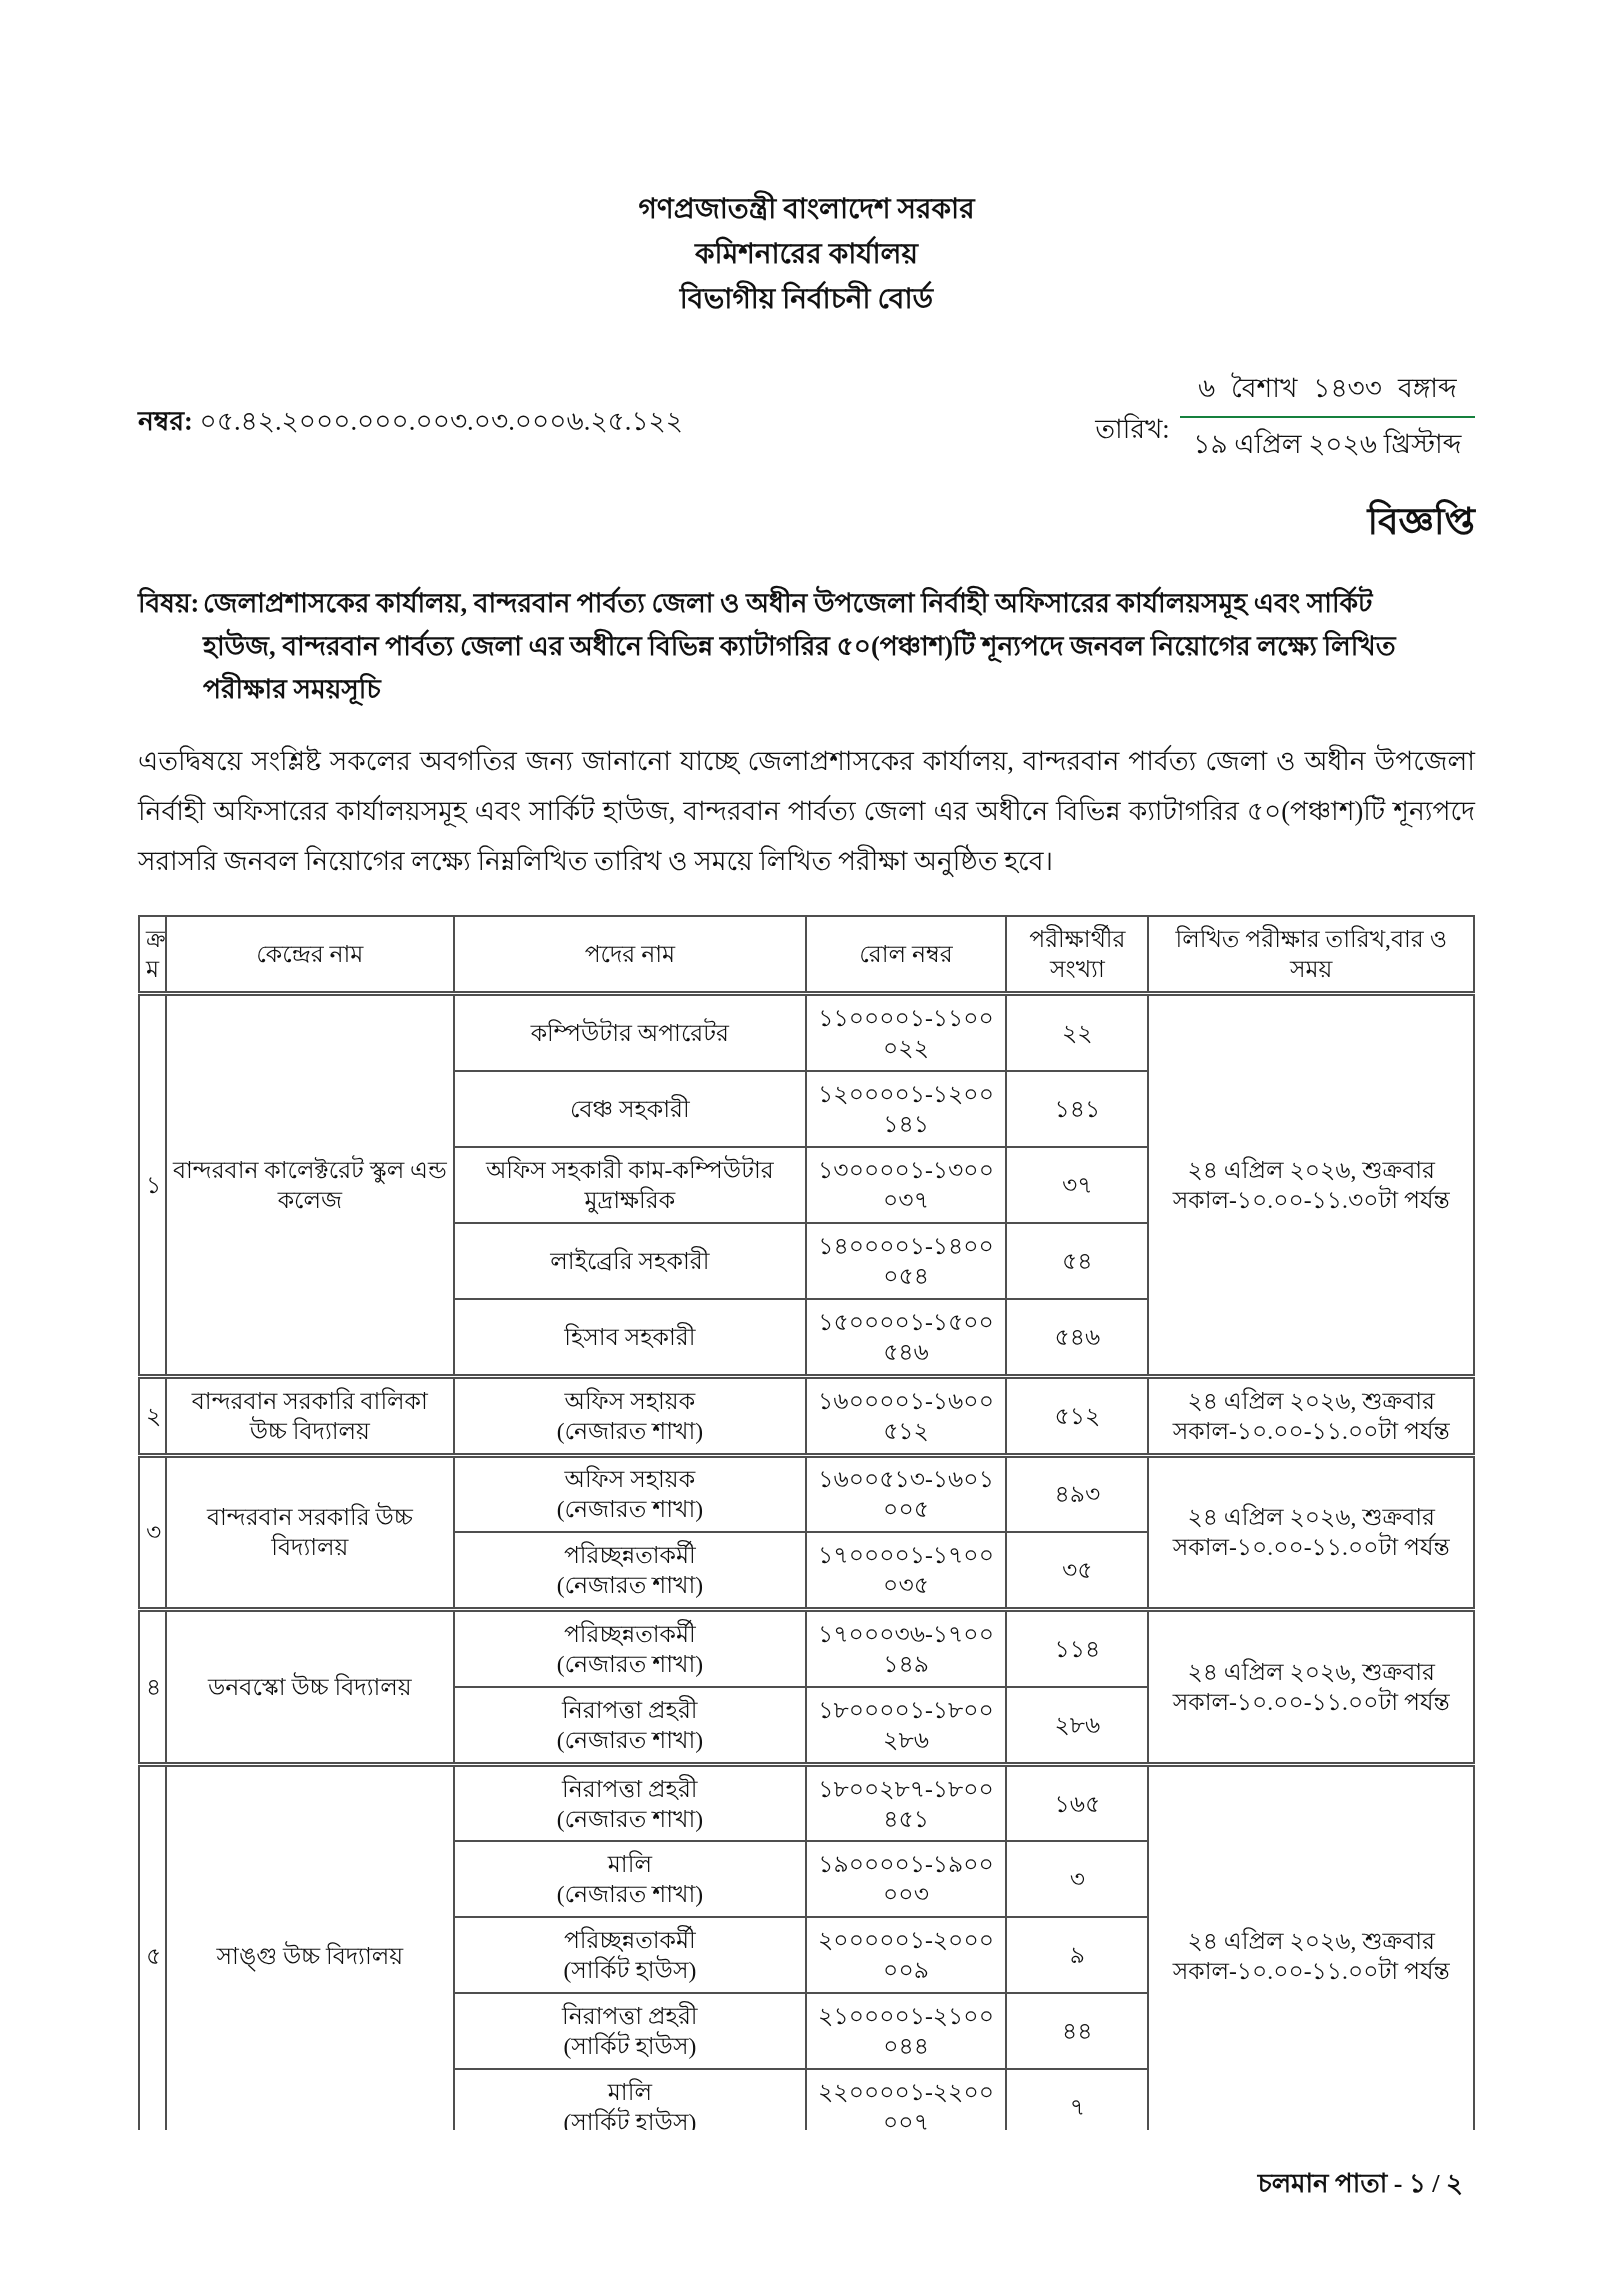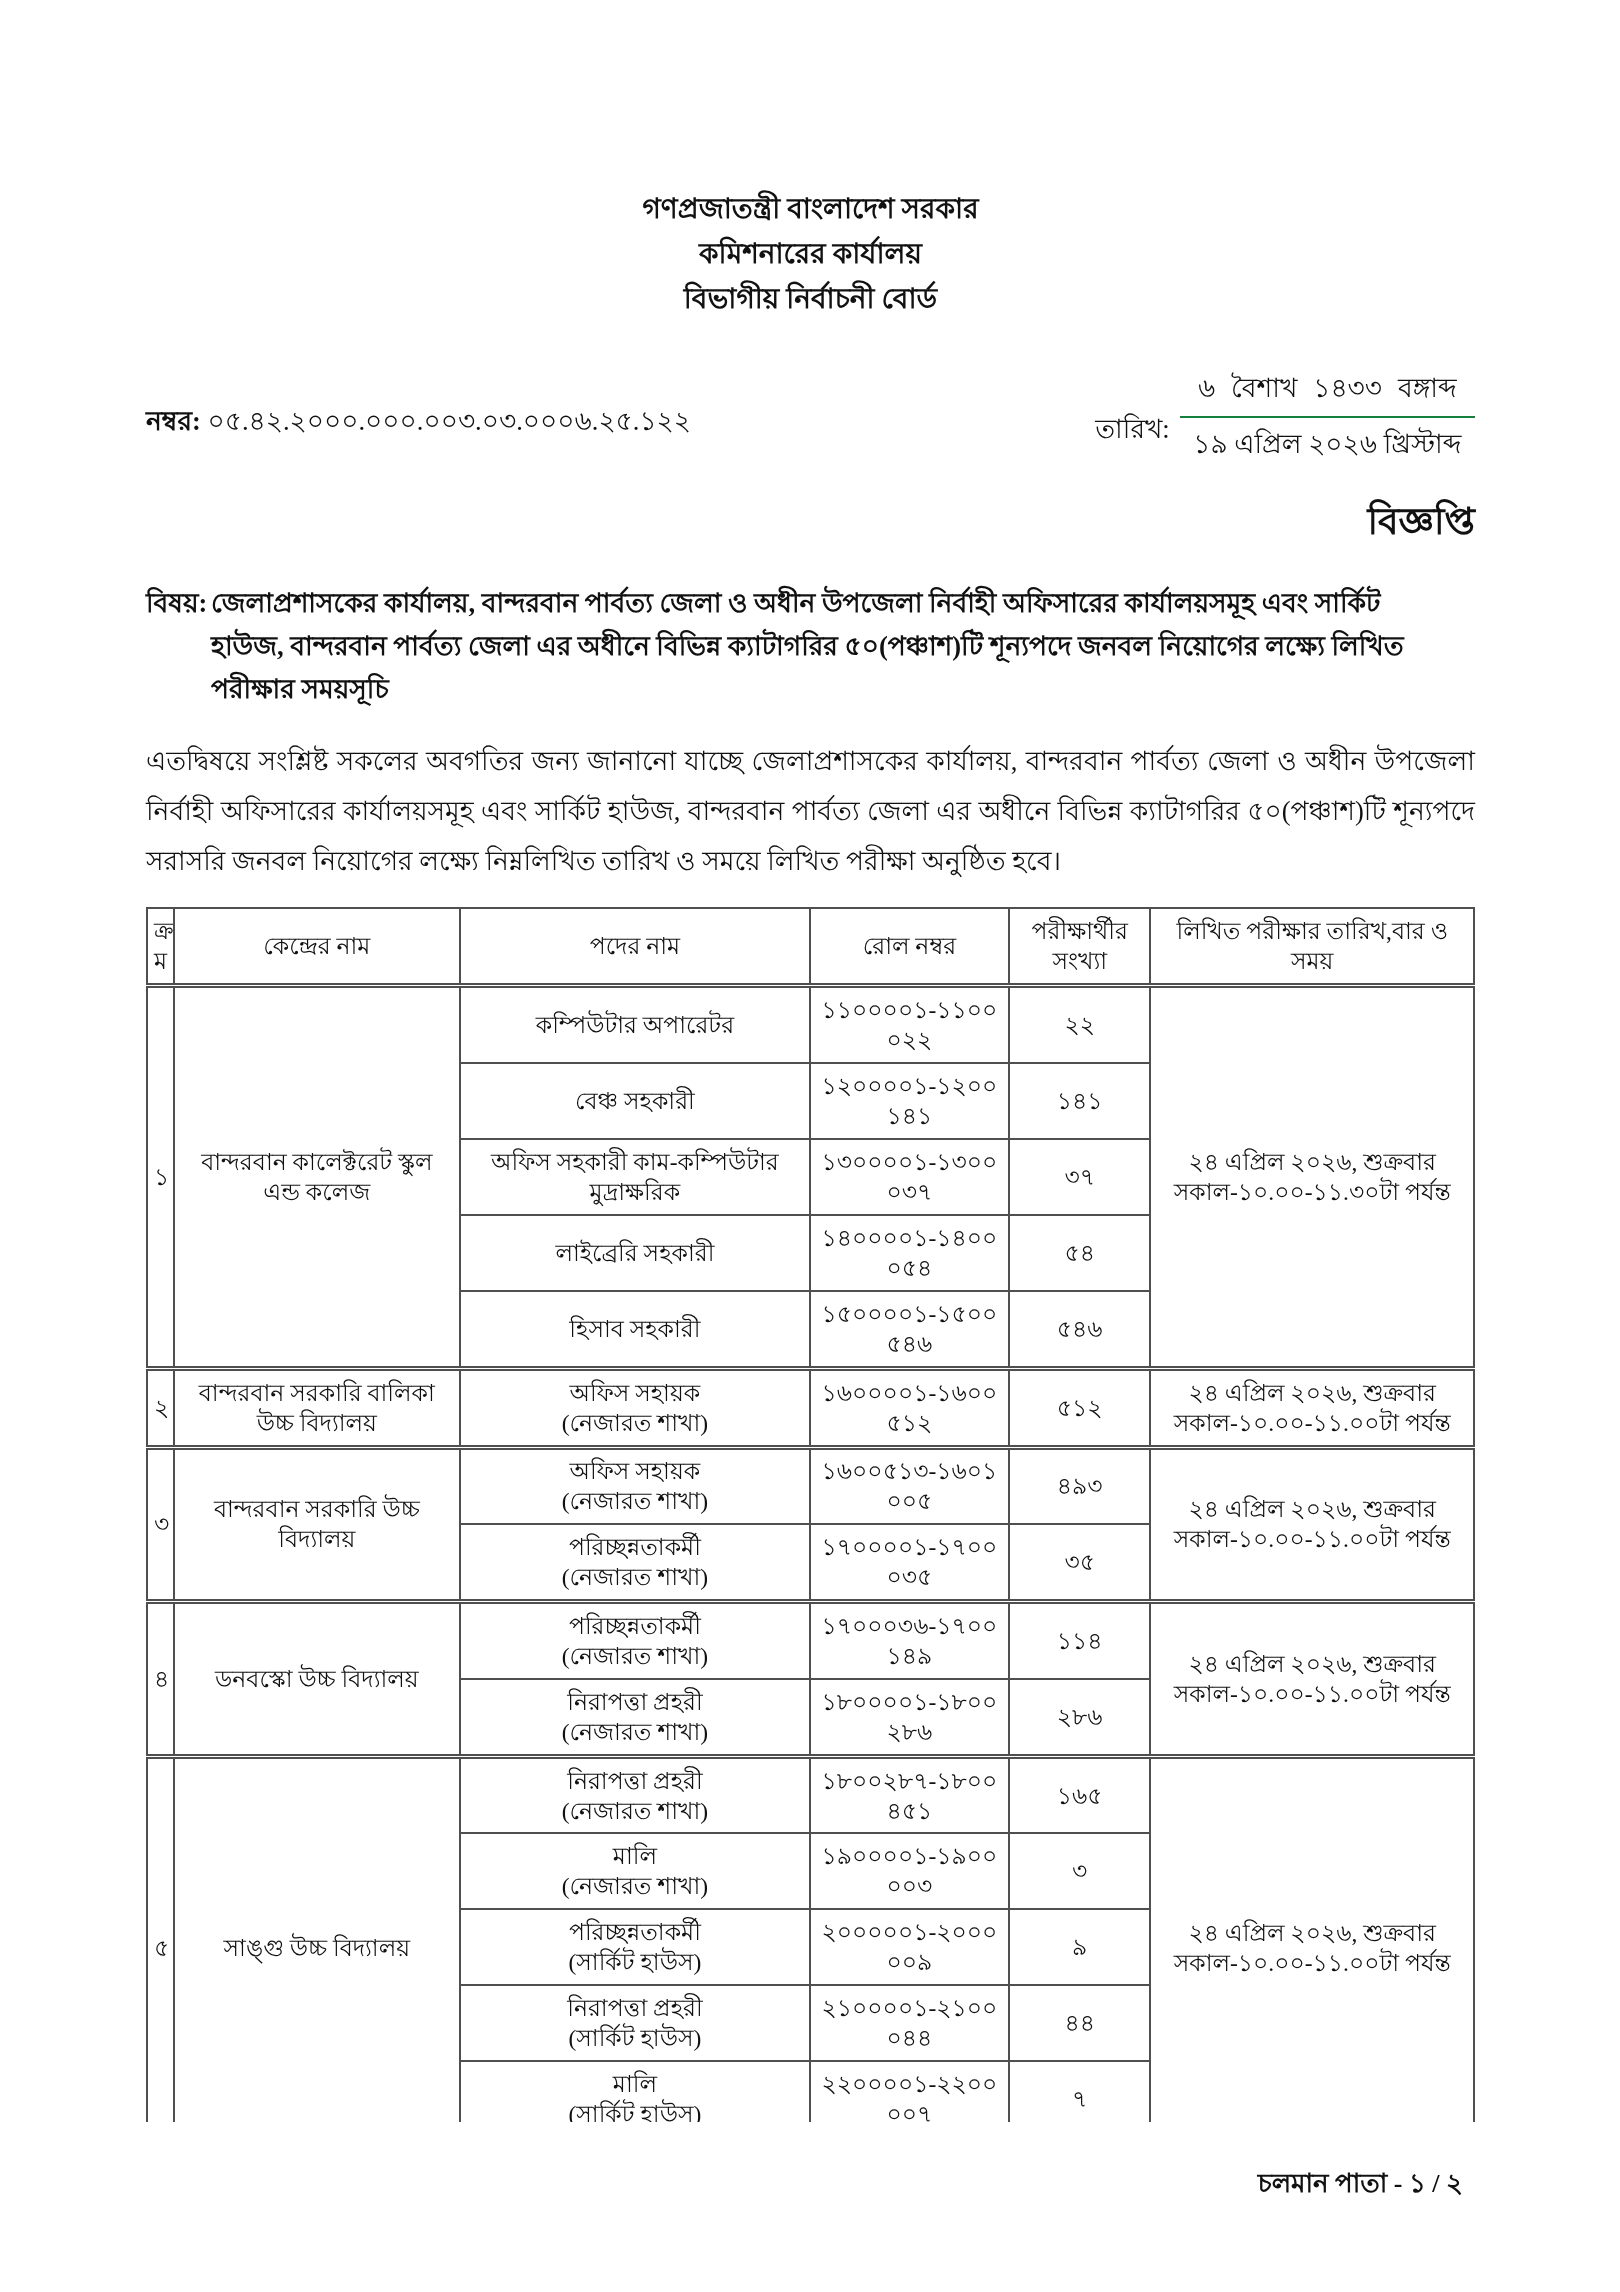--- a/index.html
+++ b/index.html
@@ -4,21 +4,21 @@
 <style>
   html,body{margin:0;padding:0;background:#ffffff;}
   .page{
     position:relative;
     width:1620px;height:2293px;
     background:#ffffff;
     font-family:"Liberation Serif","DejaVu Sans",serif;
     color:#111;
     overflow:hidden;
   }
-  .content{position:absolute;left:146px;right:145px;top:0;}
+  .content{position:absolute;left:138px;right:145px;top:0;}
 
   
   .letterhead{margin-top:186px;text-align:center;font-weight:700;font-size:28px;line-height:45px;}
 
   
   .memo{position:relative;margin-top:47px;height:98px;}
   .memo-number{position:absolute;left:0;top:33px;font-size:26.5px;}
   .memo-number .lbl{font-weight:700;}
   .memo-date{position:absolute;right:0;top:0;display:flex;align-items:center;font-size:26.5px;}
   .memo-date .lbl{margin-right:9.8px;padding-top:25.5px;}
@@ -28,21 +28,21 @@
 
   .notice-title{margin-top:25.5px;text-align:right;font-weight:700;font-size:37px;}
 
   .subject{display:flex;margin-top:27.4px;font-weight:700;font-size:26.5px;line-height:43px;}
   .subject .lbl{flex:0 0 65px;}
   .subject .txt{flex:1;padding-right:29px;}
 
   .body-para{margin-top:25.5px;font-size:26.5px;line-height:50px;text-align:justify;}
 
   
-  .table-clip{margin-top:21px;height:1215px;overflow:hidden;}
+  .table-clip{margin-top:29px;height:1215px;overflow:hidden;}
   table.sched{border-collapse:collapse;width:100%;table-layout:fixed;}
   table.sched td,table.sched th{
     border:2px solid #4f4f4f;
     font-size:23.5px;line-height:30px;font-weight:400;
     text-align:center;vertical-align:middle;
     padding:6.9px 5.9px;
     overflow:hidden;
   }
   col.c-serial{width:26.5px;}
   col.c-center{width:286px;}

